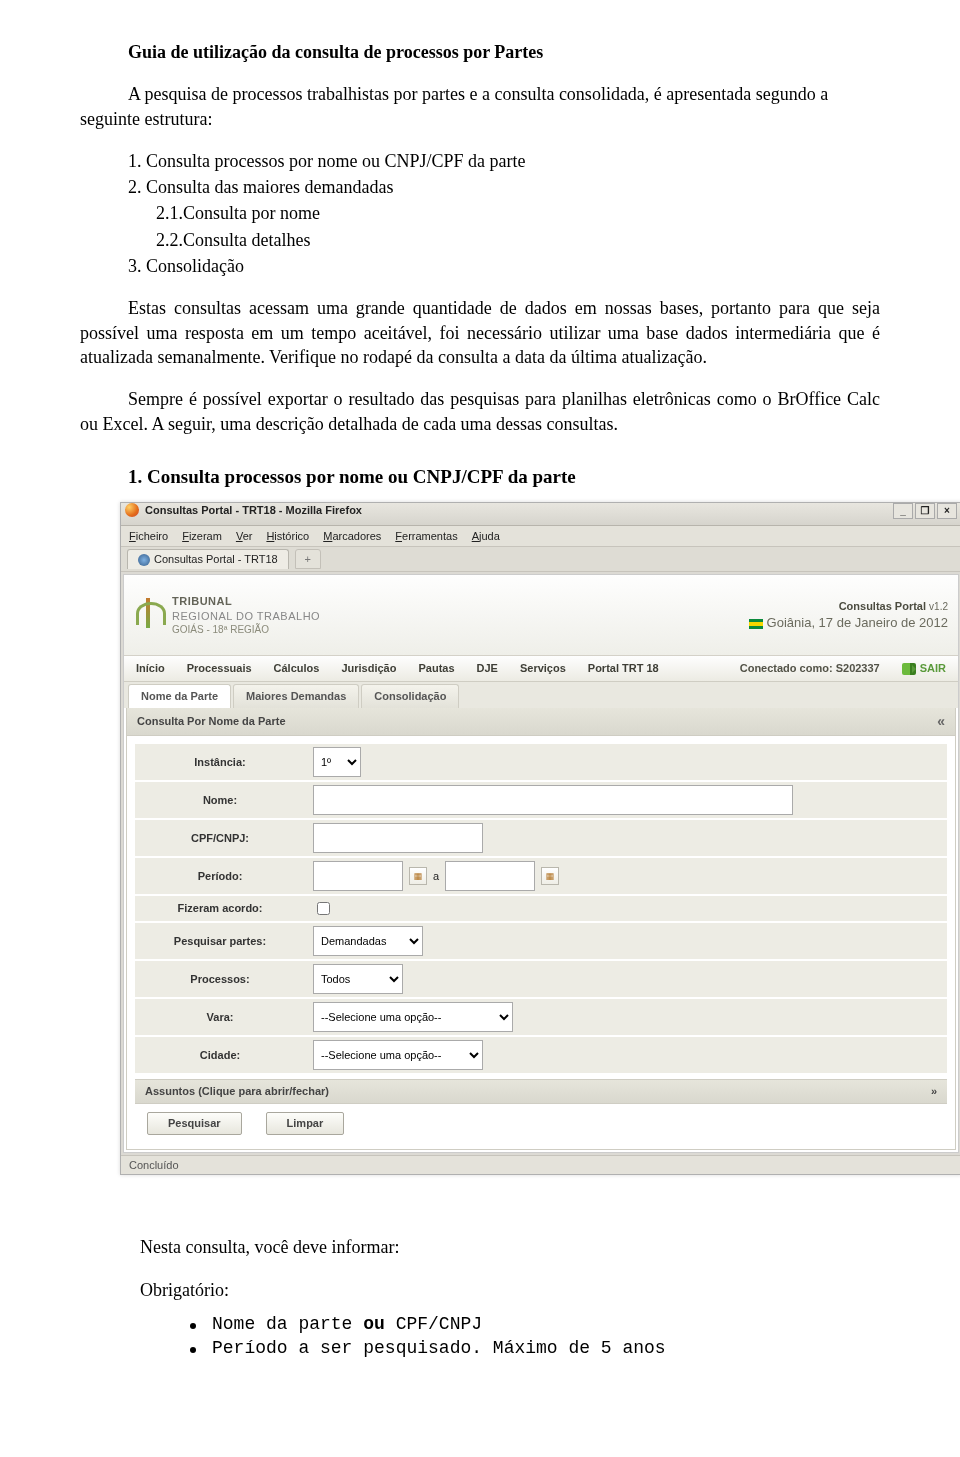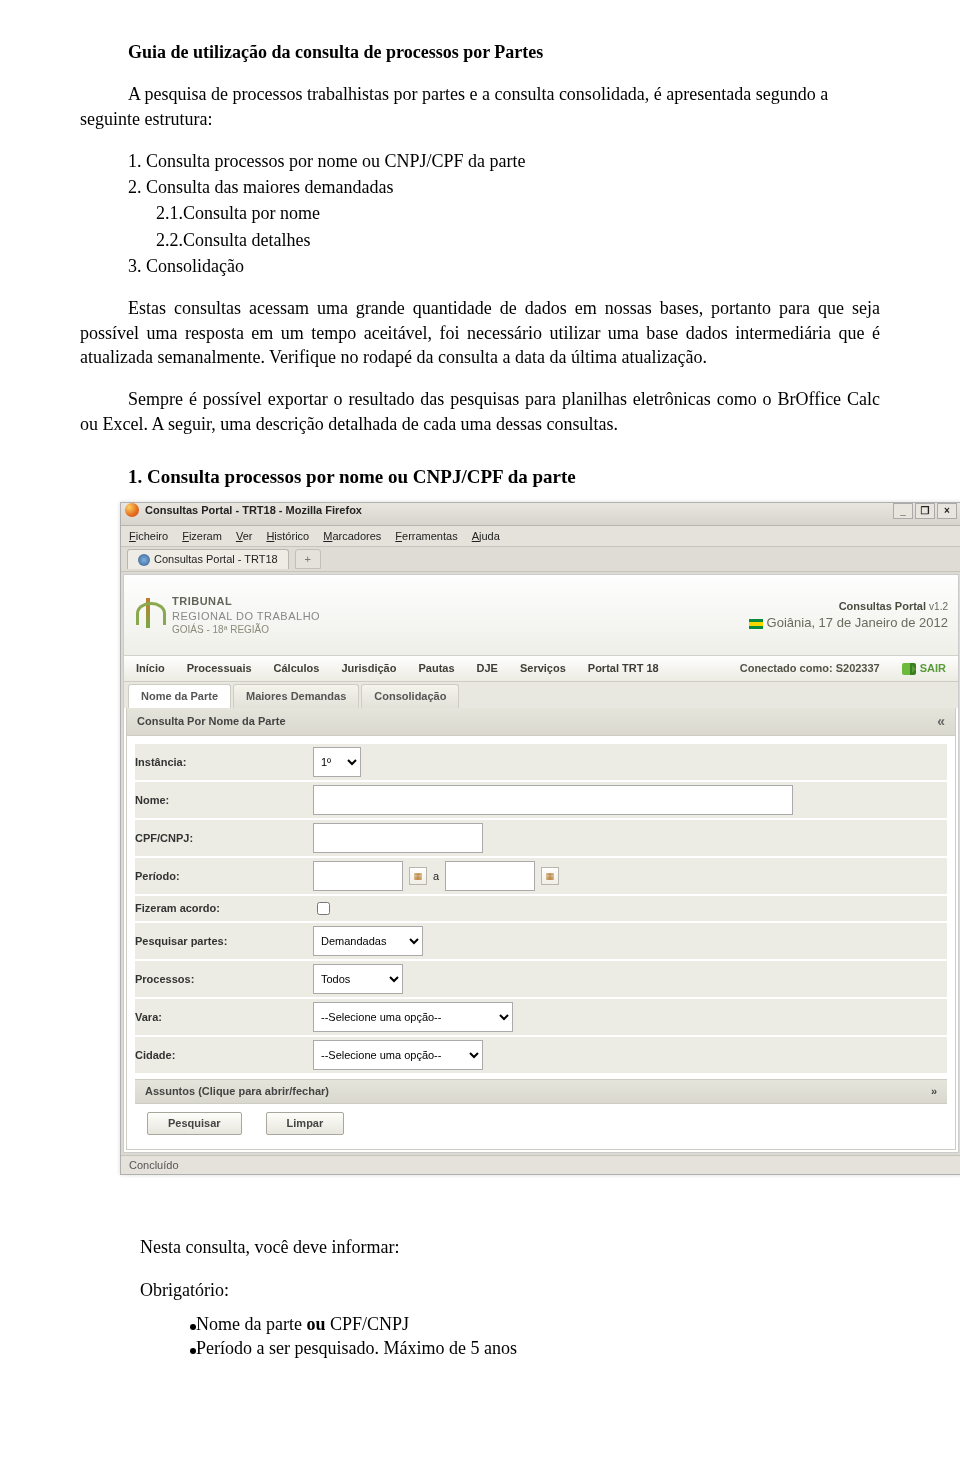--- a/index.html
+++ b/index.html
@@ -124,21 +124,21 @@
 
   .panel{background:#fff;border:1px solid #cfcdc3;border-top:none;margin:0 2px 2px;}
   .panel-h{
     display:flex;align-items:center;justify-content:space-between;
     background:linear-gradient(#e6e5db,#d9d8ce);
     padding:4px 10px;font-weight:bold;color:#444;border-bottom:1px solid #cfcdc3;
   }
   .panel-h .chev{color:#666;font-size:14px;}
   .form{padding:6px 8px;}
   .row{display:flex;align-items:center;margin:2px 0;background:#edece4;padding:3px 0;}
-  .row .lbl{width:170px;text-align:left;padding-right:8px;color:#333;font-weight:bold;}
+  .row .lbl{width:170px;text-align:center;padding-right:8px;color:#333;font-weight:bold;}
   .row .ctl{flex:1;display:flex;align-items:center;gap:6px;}
   .sel,.inp{
     border:1px solid #aaa;background:#fff;height:30px;font-size:11px;padding:0 3px;
     box-sizing:border-box;
   }
   .sel{min-width:48px;}
   .inp.wide{width:480px;}
   .inp.med{width:170px;}
   .inp.short{width:90px;}
   .calicon{width:16px;height:16px;border:1px solid #b9b7ad;background:linear-gradient(#fff,#efeee6);display:inline-flex;align-items:center;justify-content:center;font-size:9px;color:#b07020;}
@@ -151,21 +151,21 @@
   }
   .btnrow{display:flex;gap:24px;padding:8px 12px;}
   .btn{
     padding:3px 20px;border:1px solid #a9a79d;
     background:linear-gradient(#fdfdfa,#e7e6dd);font-weight:bold;color:#444;
     border-radius:2px;cursor:pointer;
   }
   .statusbar{padding:2px 8px;color:#555;background:#e4e2da;border-top:1px solid #c7c4bc;font-size:11px;}
 
   .footer-list{margin:10px 0 10px 110px;}
-  .footer-list .bi{display:flex;gap:0;align-items:baseline;}
+  .footer-list .bi{display:flex;gap:16px;align-items:baseline;font-family:Liberation Mono, monospace;}
   .footer-list .dot{width:6px;height:6px;border-radius:50%;background:#000;display:inline-block;margin-top:8px;}
 </style>
 </head>
 <body>
 
 <div class="page">
   <p class="bold indent" style="margin-top:0;">Guia de utilização da consulta de processos por Partes</p>
   <p style="margin-top:18px;">
     <span style="display:inline-block;width:48px;"></span><span>A pesquisa de processos trabalhistas por partes e a consulta consolidada, é apresentada segundo a seguinte estrutura:</span>
   </p>

